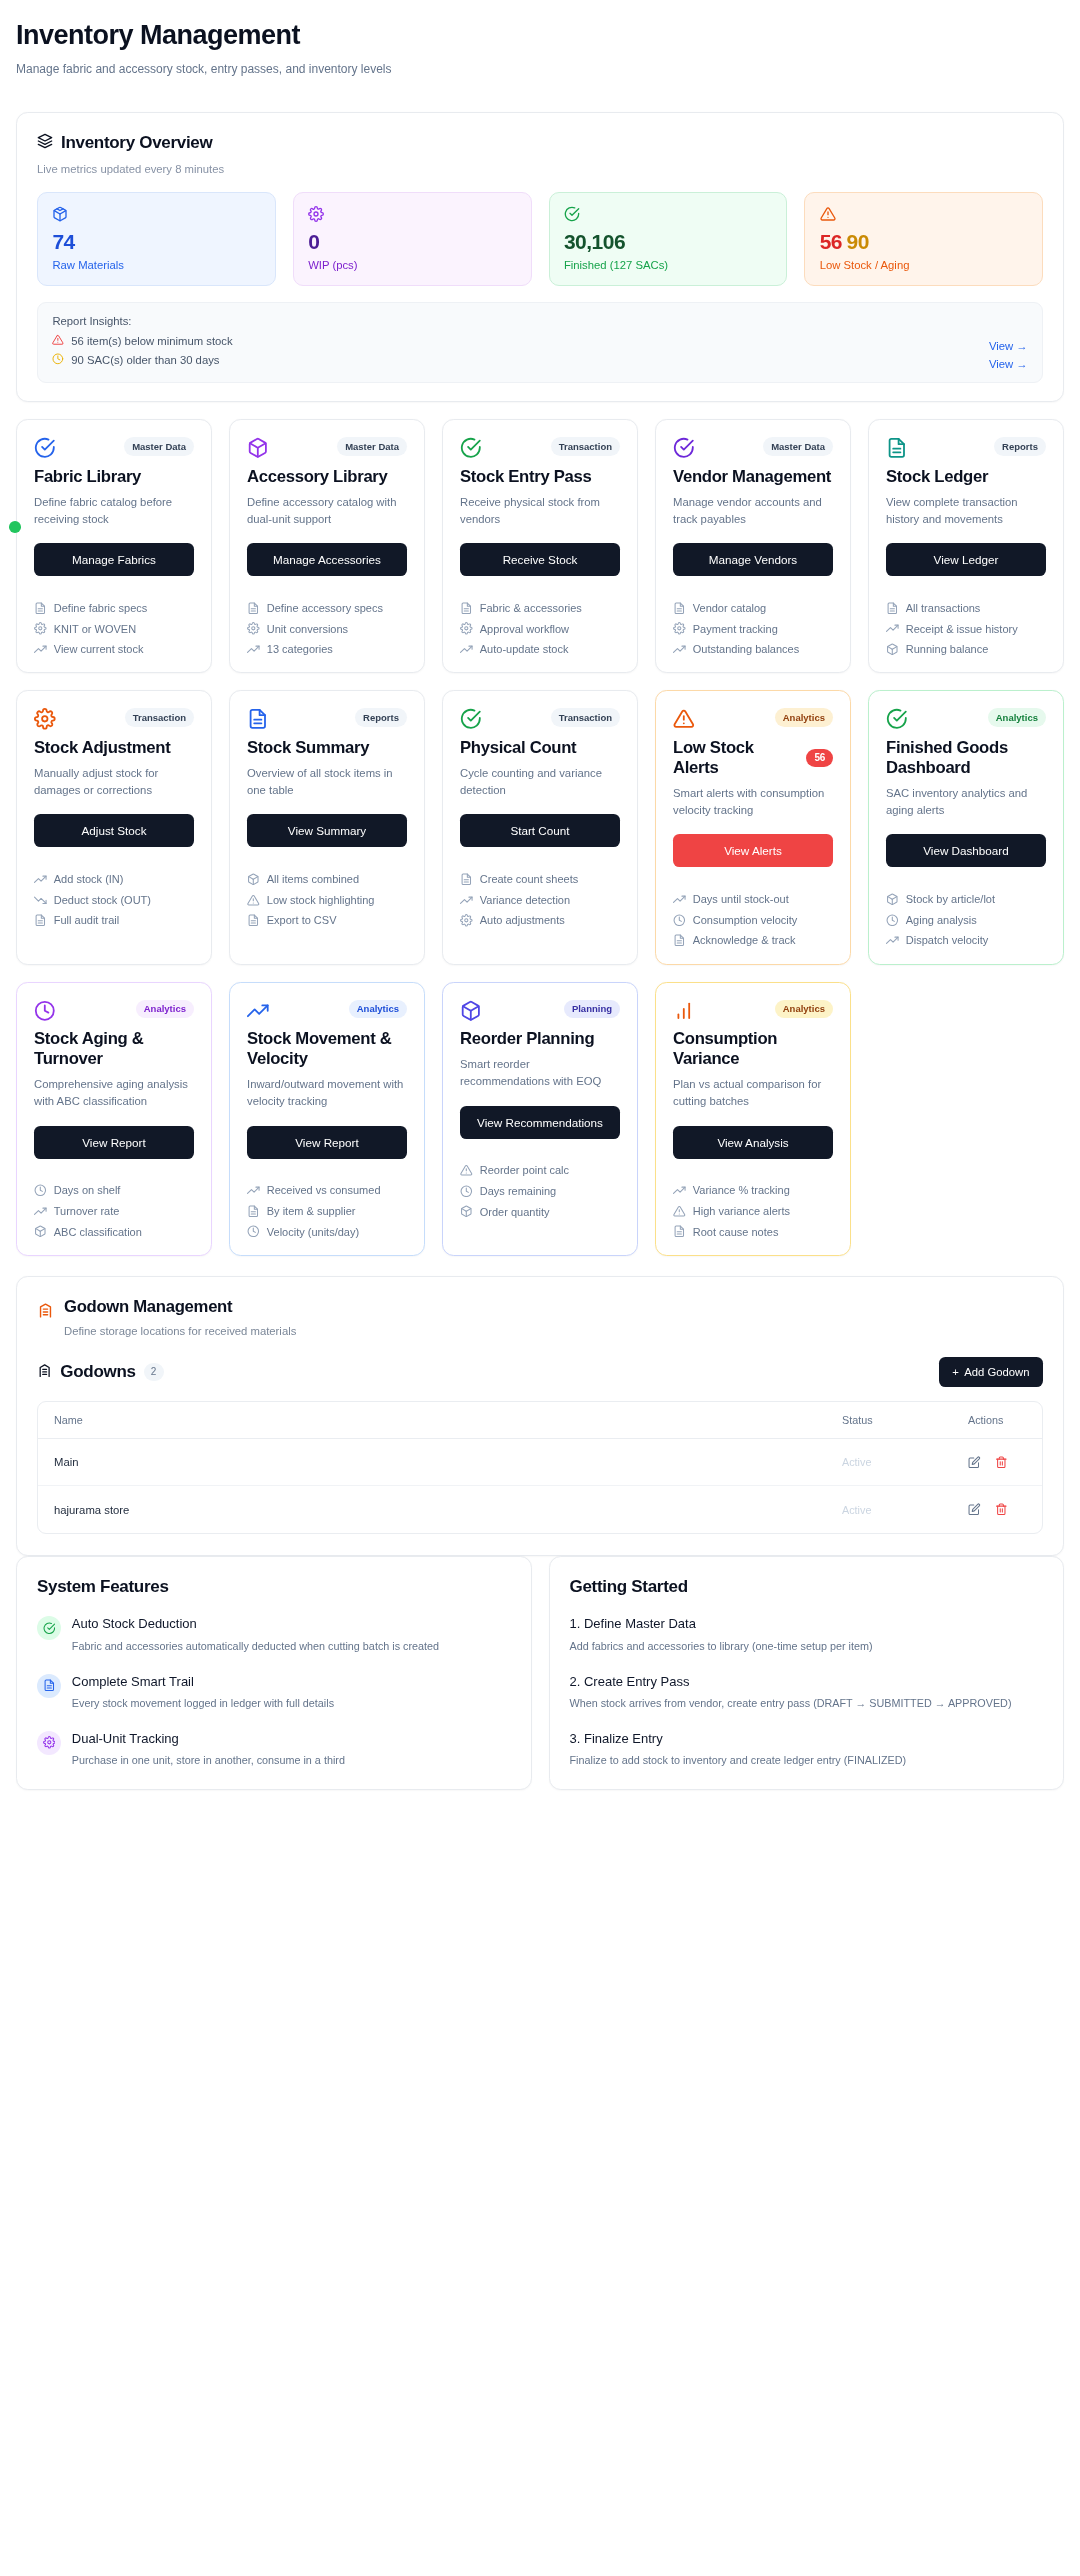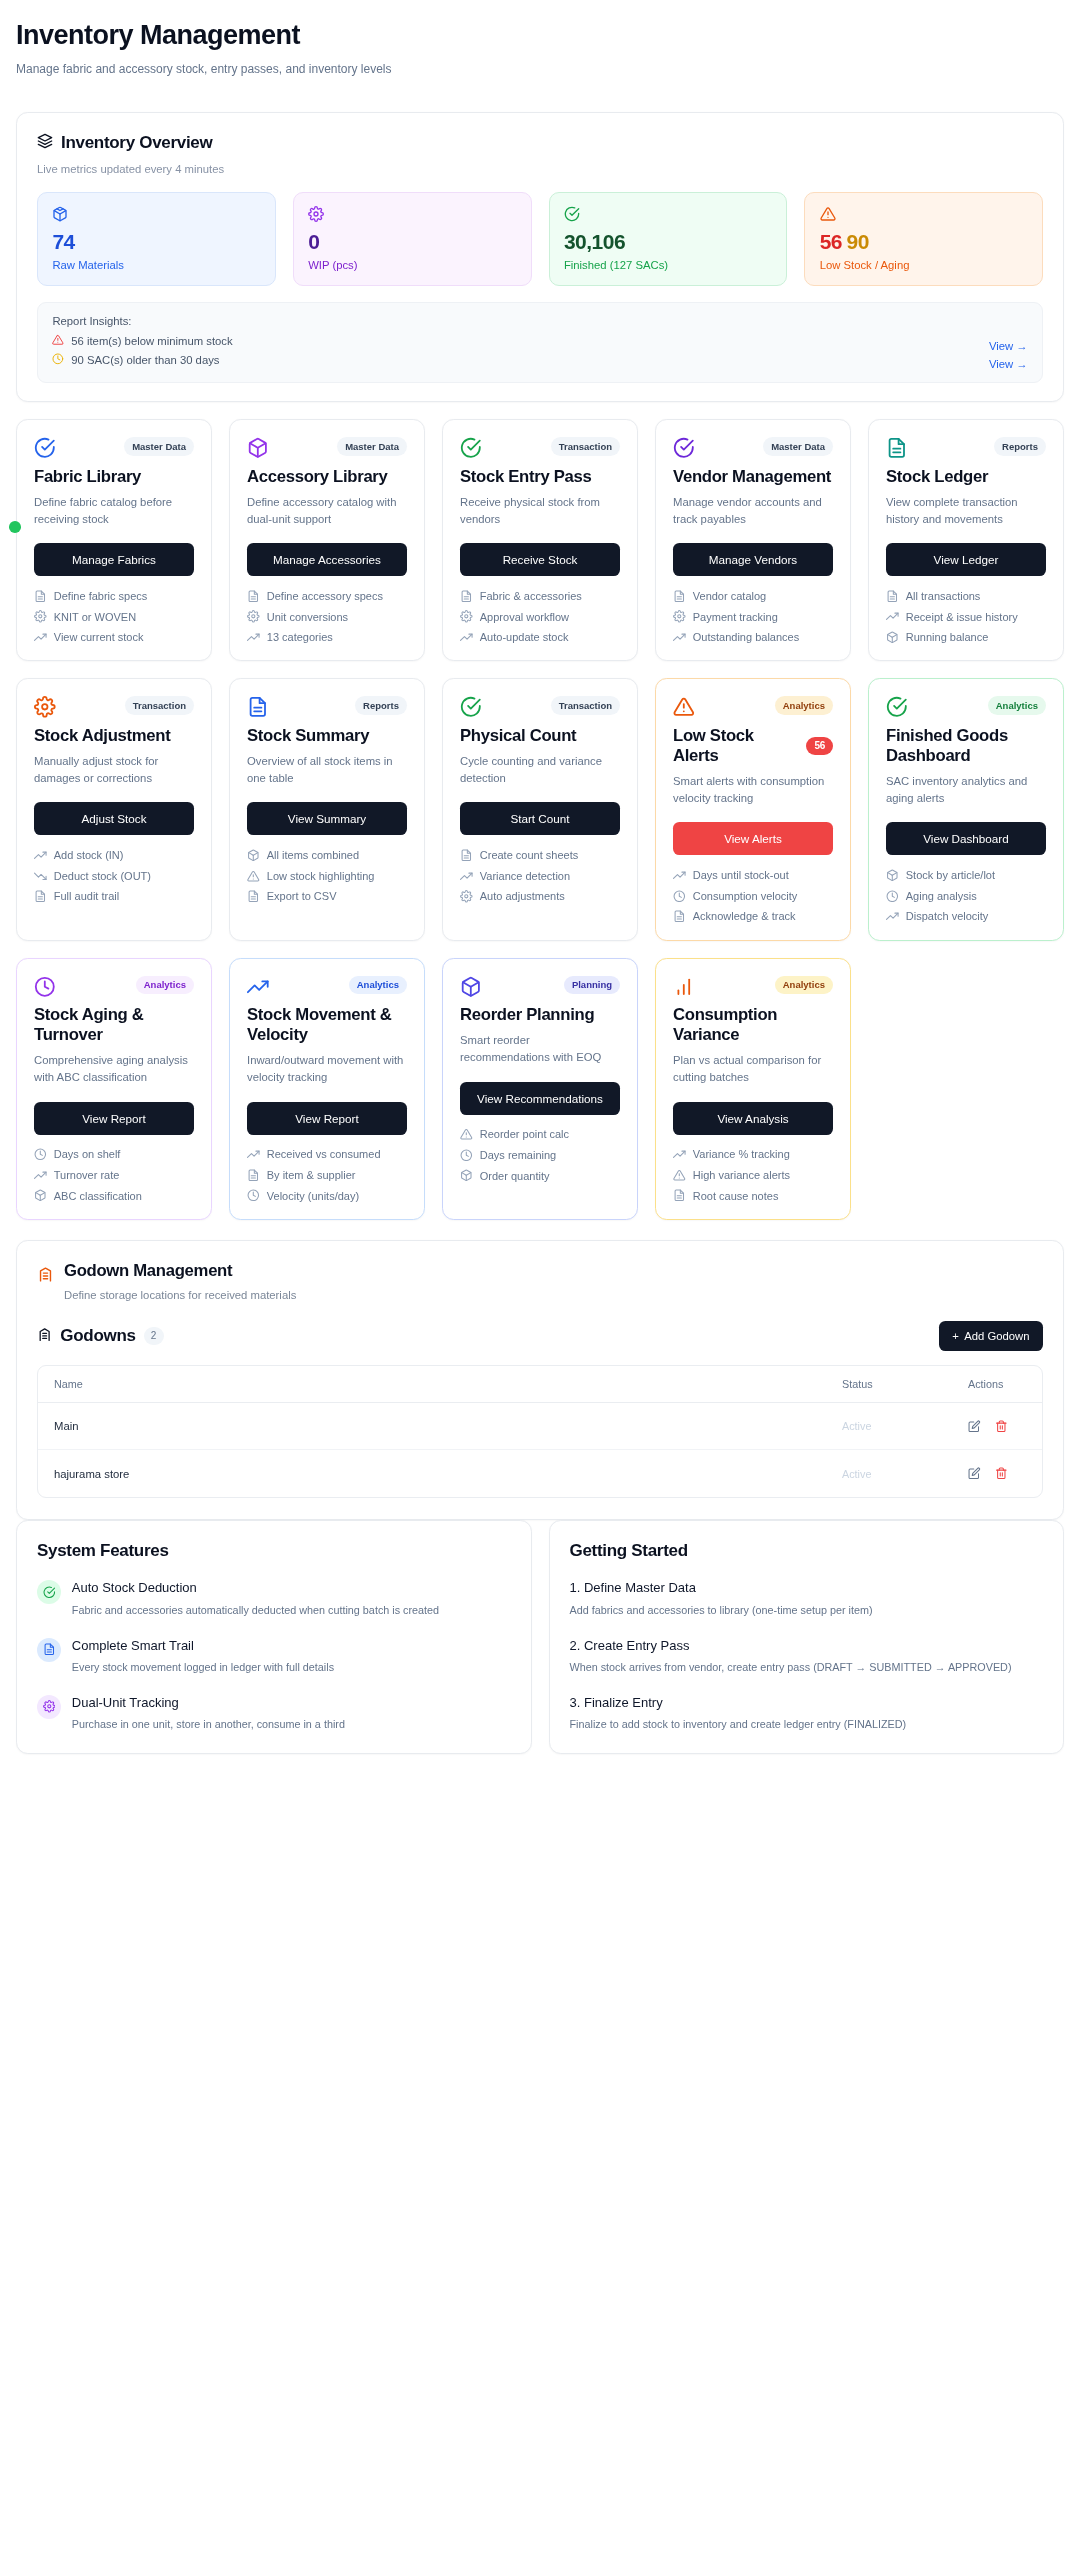--- a/index.html
+++ b/index.html
@@ -106,21 +106,21 @@
 
   .fc-btn {
     margin-top: 15.3px; width: 100%; background: #111827; color: #fff;
     border: none; border-radius: 6.3px; padding: 10px 0; font-size: 11.7px;
     font-family: inherit; cursor: pointer; text-align: center;
   }
   .fc-btn.danger { background: #ef4444; }
 
   .fc-list { margin-top: 13.5px; }
   .fc-li { display: flex; align-items: center; gap: 7.2px; font-size: 11px; color: #64748b; margin-top: 8px; }
-  .fc-li:first-child { margin-top: 0; }
+  .fc-li:first-child { margin-top: 12px; }
   .fc-li svg { flex: none; }
 
   
   .edge-dot {
     position: absolute; left: -8px; top: 0; width: 11.7px; height: 11.7px;
     border-radius: 50%; background: #22c55e;
   }
 
   
   .godown {
@@ -187,21 +187,21 @@
     <div class="ov-head">
       <span>
         <svg width="16" height="16" viewBox="0 0 24 24" fill="none" stroke="#0b1120" stroke-width="2" stroke-linecap="round" stroke-linejoin="round">
             <polygon points="12 2 2 7 12 12 22 7 12 2"></polygon>
             <polyline points="2 17 12 22 22 17"></polyline>
             <polyline points="2 12 12 17 22 12"></polyline>
           </svg>
       </span>
       <span class="ov-title">Inventory Overview</span>
     </div>
-    <div class="ov-sub">Live metrics updated every 4 minutes</div>
+    <div class="ov-sub">Live metrics updated every 8 minutes</div>
 
     <div class="stats">
       <div class="stat blue">
         <span class="sicon">
           <svg width="16" height="16" viewBox="0 0 24 24" fill="none" stroke="#2563eb" stroke-width="2" stroke-linecap="round" stroke-linejoin="round">
               <path d="M21 16V8a2 2 0 0 0-1-1.73l-7-4a2 2 0 0 0-2 0l-7 4A2 2 0 0 0 3 8v8a2 2 0 0 0 1 1.73l7 4a2 2 0 0 0 2 0l7-4A2 2 0 0 0 21 16z"></path>
               <polyline points="7.5 4.21 12 6.81 16.5 4.21"></polyline>
               <polyline points="3.27 6.96 12 12.01 20.73 6.96"></polyline>
               <line x1="12" y1="22.08" x2="12" y2="12"></line>
             </svg>

